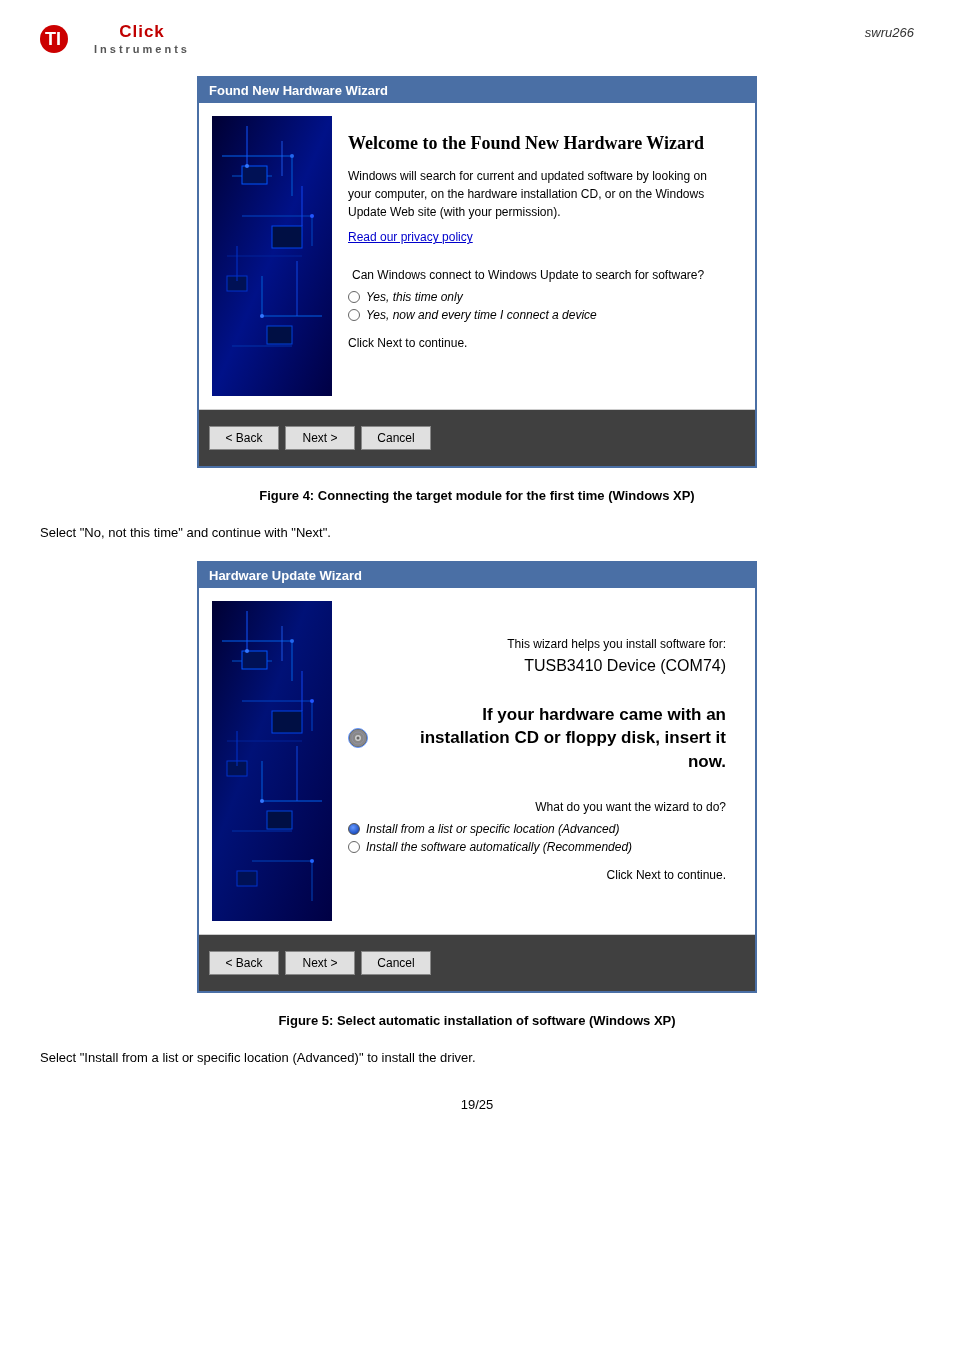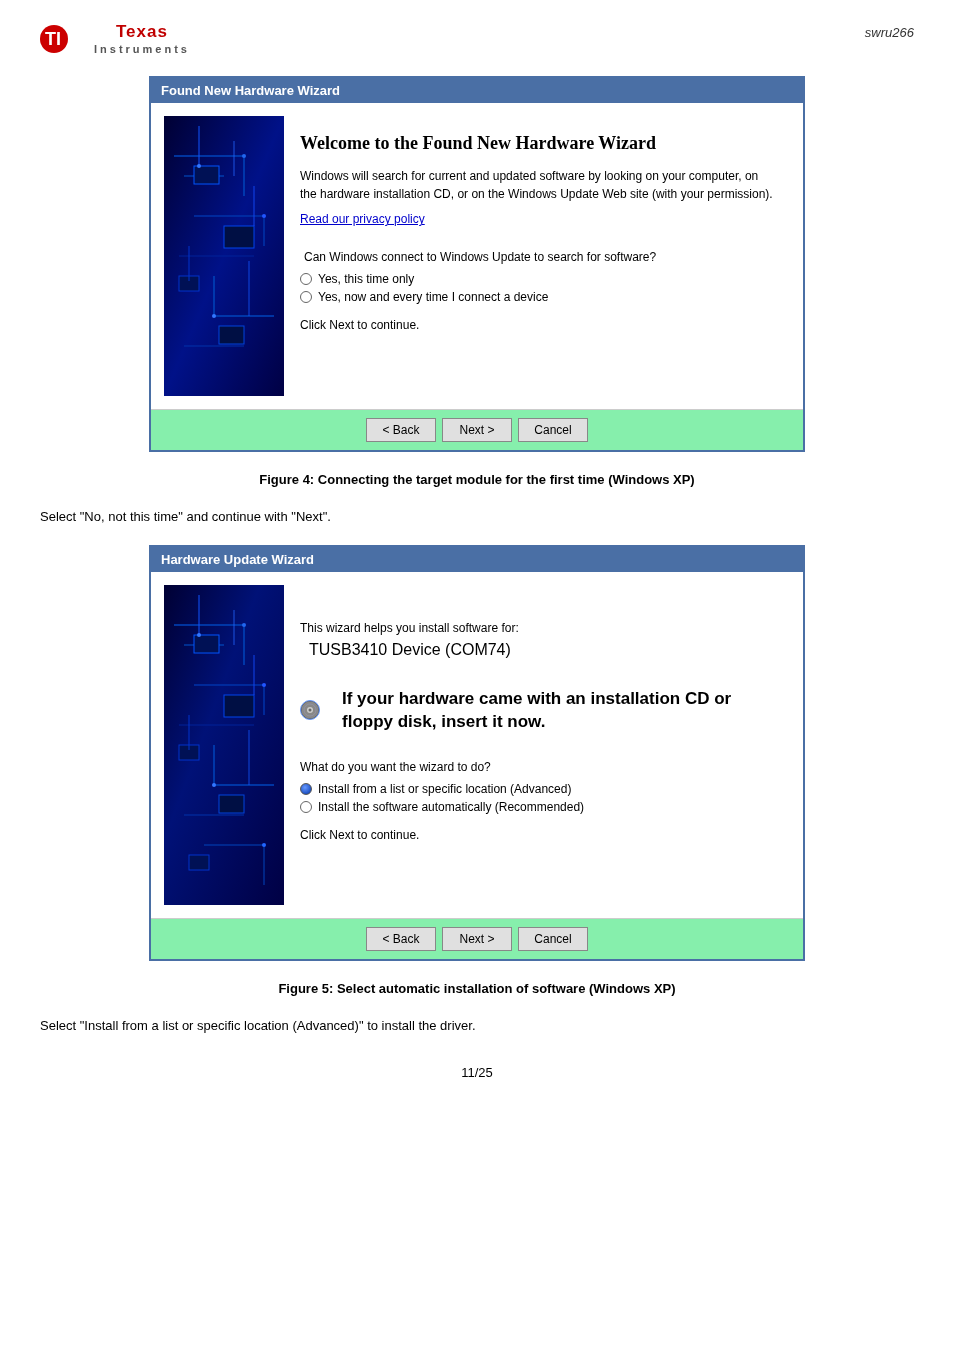--- a/index.html
+++ b/index.html
@@ -49,21 +49,21 @@
       font-style: italic;
       font-size: 13px;
       color: #333;
       margin-top: 5px;
     }
 
     
     .wizard-dialog {
       border: 2px solid #4a6fa5;
       margin: 0 auto 10px auto;
-      width: 656px;
+      width: 560px;
       background: #fff;
     }
     .wizard-titlebar {
       background: #4a6fa5;
       color: #fff;
       font-size: 13px;
       font-weight: bold;
       padding: 5px 10px;
     }
     .wizard-body {
@@ -109,20 +109,21 @@
     }
     .wizard-question {
       font-size: 12px;
       margin: 14px 0 8px 4px;
     }
     .radio-group {
       display: flex;
       flex-direction: column;
       gap: 4px;
       margin-bottom: 14px;
+      font-style: italic;
     }
     .radio-item {
       display: flex;
       align-items: center;
       gap: 6px;
       font-size: 12px;
     }
     .radio-circle {
       width: 12px;
       height: 12px;
@@ -145,25 +146,25 @@
     }
     .underline-text {
       text-decoration: underline;
     }
     .wizard-footer-text {
       font-size: 12px;
       margin-bottom: 10px;
     }
     .wizard-buttons {
       display: flex;
-      justify-content: center;
+      justify-content: flex-start;
       gap: 6px;
-      padding: 8px 10px;
+      padding: 16px 10px;
       border-top: 1px solid #ccc;
-      background: #86efac;
+      background: #404040;
     }
     .wizard-btn {
       min-width: 70px;
       padding: 4px 12px;
       font-size: 12px;
       border: 1px solid #888;
       background: #e0e0e0;
       cursor: pointer;
       font-family: Arial, sans-serif;
     }
@@ -179,20 +180,21 @@
     
     .instruction-text {
       font-size: 13px;
       margin-bottom: 18px;
       line-height: 1.5;
     }
 
     
     .hw-update-body {
       min-height: 320px;
+      text-align: right;
     }
     .hw-content {
       flex: 1;
       padding: 16px 16px 10px 16px;
     }
     .hw-desc {
       font-size: 12px;
       margin-bottom: 6px;
     }
     .hw-device {
@@ -251,21 +253,21 @@
 <div class="header">
   <div class="logo-area">
 
     <svg class="ti-logo-svg" viewBox="0 0 46 38" xmlns="http://www.w3.org/2000/svg">
 
       <circle cx="14" cy="19" r="14" fill="#cc0000"></circle>
 
       <text x="5" y="25" font-family="Arial" font-weight="bold" font-size="18" fill="white">TI</text>
     </svg>
     <div class="logo-text">
-      <span class="logo-texas">Texas</span>
+      <span class="logo-texas">Click</span>
       <span class="logo-instruments">Instruments</span>
     </div>
   </div>
   <span class="doc-id">swru266</span>
 </div>
 
 <div style="display:flex;justify-content:center;">
   <div class="wizard-dialog">
     <div class="wizard-titlebar">
       <span>Found New Hardware Wizard</span>
@@ -430,13 +432,13 @@
       <button class="wizard-btn">Next &gt;</button>
       <button class="wizard-btn">Cancel</button>
     </div>
   </div>
 </div>
 
 <div class="figure-caption">Figure 5: Select automatic installation of software (Windows XP)</div>
 
 <div class="instruction-text">Select "Install from a list or specific location (Advanced)" to install the driver.</div>
 
-<div class="page-number">11/25</div>
+<div class="page-number">19/25</div>
 
 </body></html>

